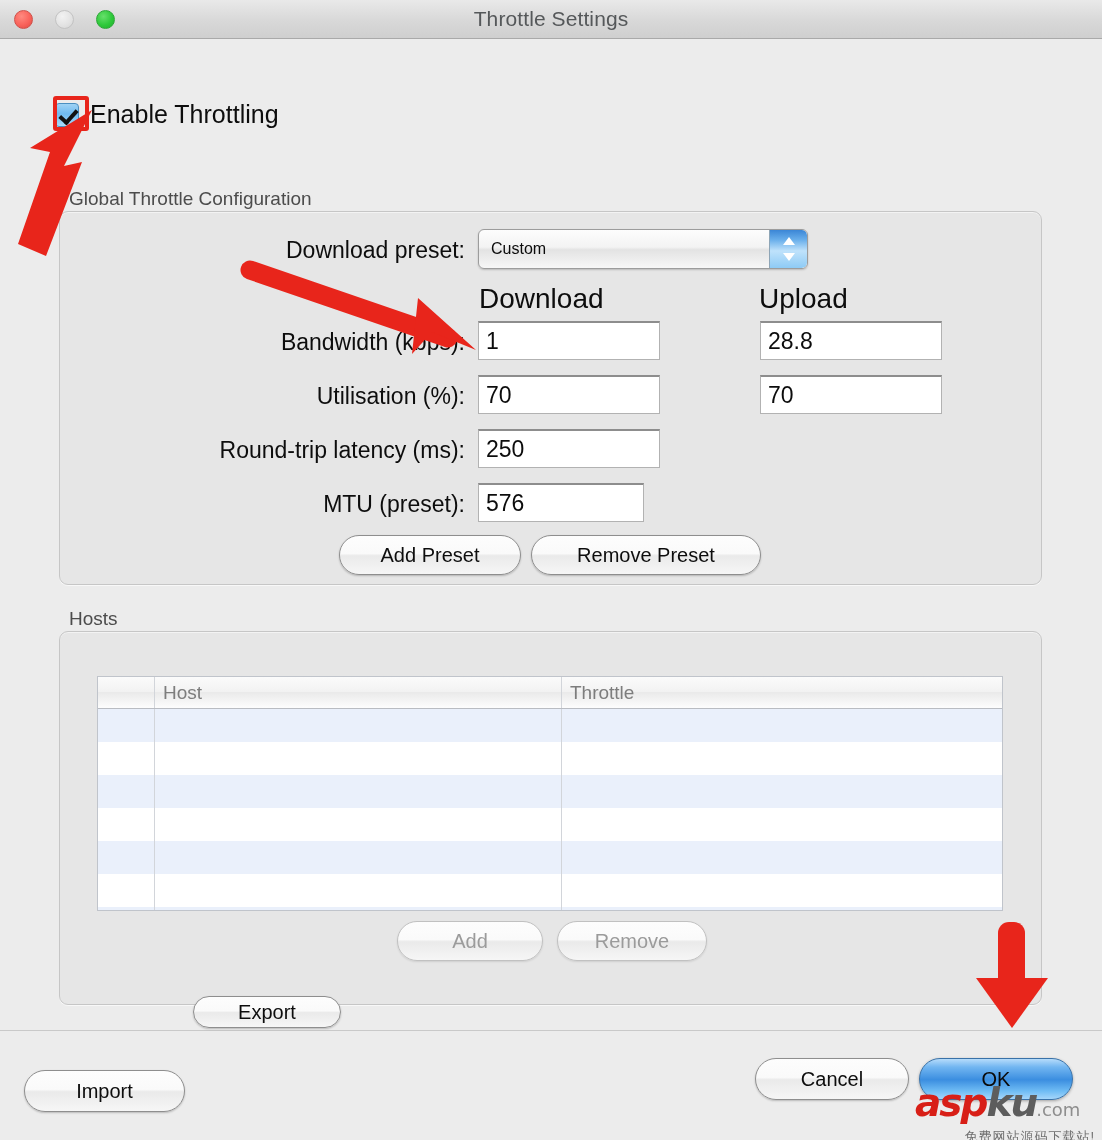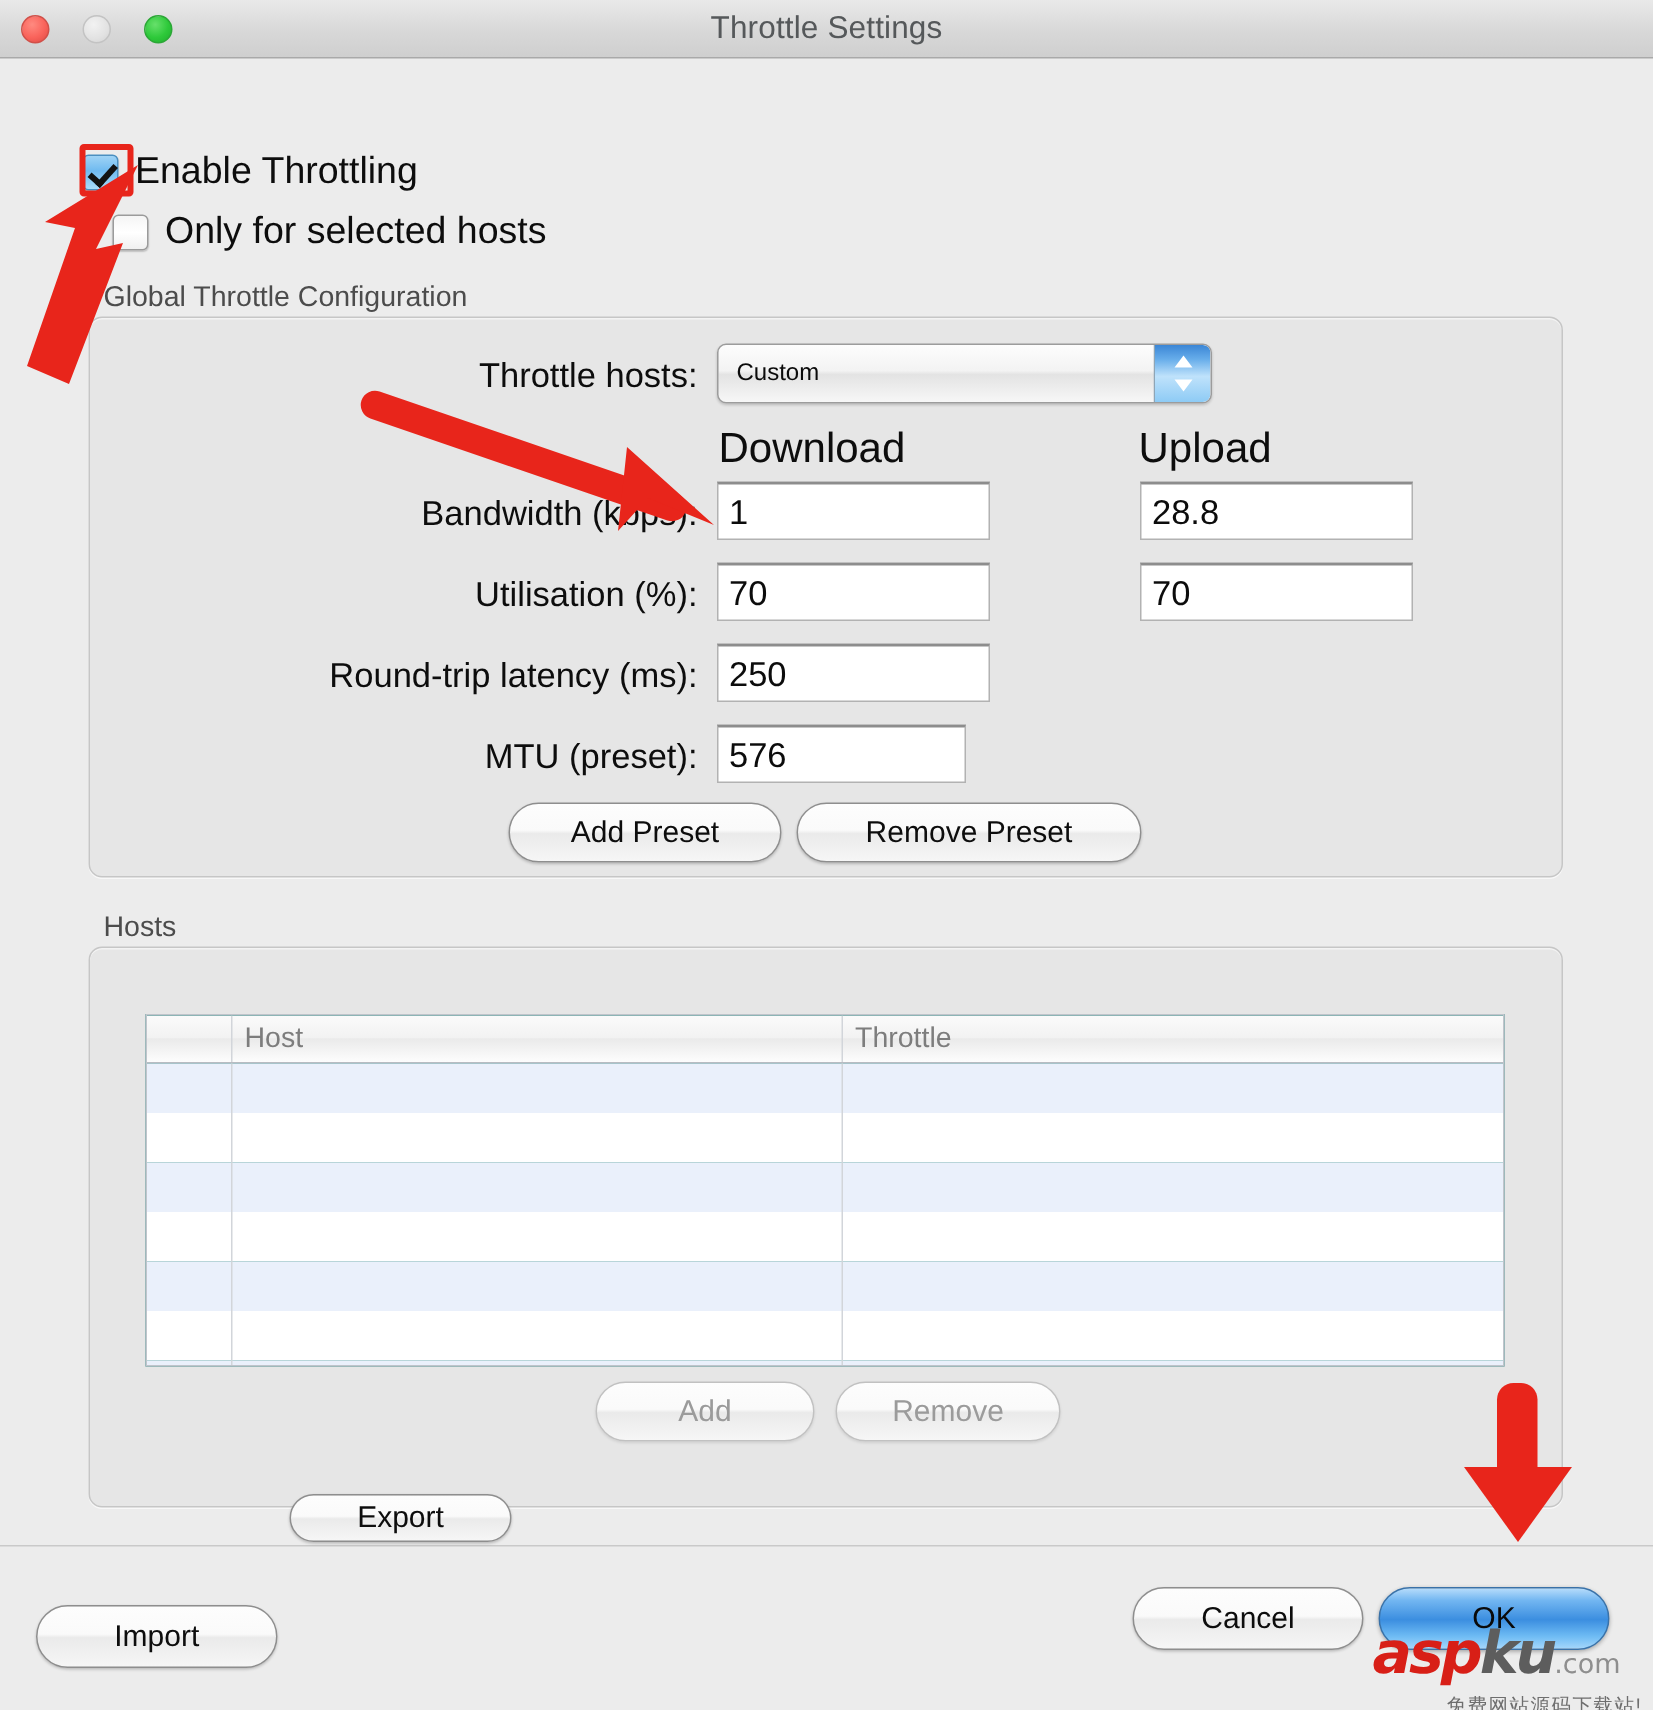--- a/index.html
+++ b/index.html
@@ -201,21 +201,21 @@
     border-color: #3a72a8;
     color: #0a0a0a;
     box-shadow: 0 1px 3px rgba(0,0,0,0.32);
   }
 
   
   #hosts-table {
     position: absolute;
     left: 97px; top: 676px;
     width: 906px; height: 235px;
-    background: #0f766e;
+    background: #3b82f6;
     border: 1px solid #c0c4cb;
     box-sizing: border-box;
     overflow: hidden;
   }
   #hosts-thead {
     display: flex;
     height: 32px;
     background: linear-gradient(to bottom, #fbfbfb 0%, #f2f2f2 48%, #eaeaea 50%, #fdfdfd 100%);
     border-bottom: 1px solid #b9bcc2;
     box-sizing: border-box;
@@ -300,30 +300,26 @@
     <div class="traffic" id="tl-min"></div>
     <div class="traffic" id="tl-max"></div>
     <div id="window-title">Throttle Settings</div>
   </div>
 
   <div class="cbrow" style="left:55px; top:100px;">
     <div class="cbox on"></div>
     <div class="cblabel">Enable Throttling</div>
   </div>
 
-  <div class="cbrow" style="left:75px; top:140px;">
-    <div class="cbox off"></div>
-    <div class="cblabel">Only for selected hosts</div>
-  </div>
 
   <div class="grouptitle" style="left:69px; top:188px;">Global Throttle Configuration</div>
 
   <div class="groupbox" style="left:59px; top:211px; width:983px; height:374px;"></div>
 
-  <div class="flabel" style="left:190px; top:237px; width:275px;">Throttle hosts:</div>
+  <div class="flabel" style="left:190px; top:237px; width:275px;">Download preset:</div>
 
   <div id="preset-popup">
     <div id="preset-value">Custom</div>
     <div id="preset-arrows">
       <span class="up"></span>
         <span class="dn"></span>
     </div>
   </div>
 
   <div class="colhead" style="left:479px; top:283px;">Download</div>

